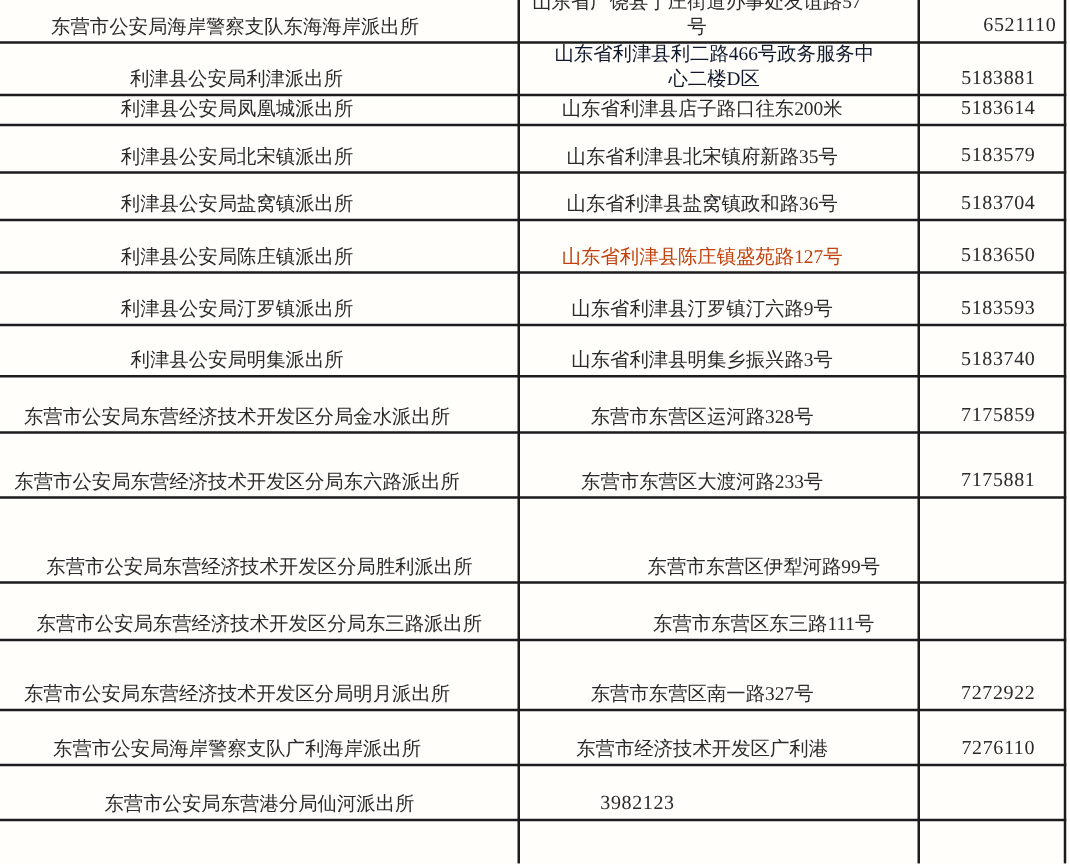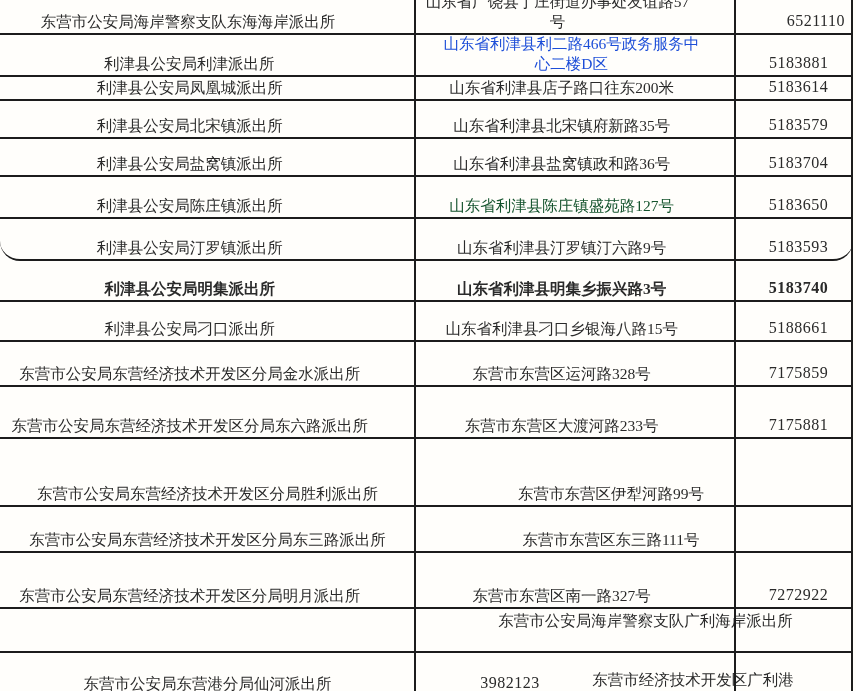--- a/index.html
+++ b/index.html
@@ -61,21 +61,21 @@
 <div id="screen" style="background: rgb(255, 254, 251);">
   <div id="table">
   <div class="row" style="height: 35px; border-bottom-color: rgb(28, 28, 28);">
     <div class="cell station" style="color: rgb(42, 42, 42);">东营市公安局海岸警察支队东海海岸派出所</div>
     <div class="cell address" style="color: rgb(42, 42, 42);">山东省广饶县丁庄街道办事处友谊路57号</div>
     <div class="cell phone" style="color: rgb(42, 42, 42); padding-left: 48px;">6521110</div>
   </div>
 
   <div class="row" style="height: 42px; border-bottom-color: rgb(28, 28, 28);">
     <div class="cell station" style="color: rgb(42, 42, 42);">利津县公安局利津派出所</div>
-    <div class="cell address" style="color: #1d4ed8; padding-left: 28px;">山东省利津县利二路466号政务服务中心二楼D区</div>
+    <div class="cell address" style="color: #0f172a; padding-left: 28px;">山东省利津县利二路466号政务服务中心二楼D区</div>
     <div class="cell phone" style="color: rgb(42, 42, 42);">5183881</div>
   </div>
 
   <div class="row" style="height: 24px; border-bottom-color: rgb(28, 28, 28);">
     <div class="cell station" style="color: rgb(42, 42, 42);">利津县公安局凤凰城派出所</div>
     <div class="cell address" style="color: rgb(42, 42, 42);">山东省利津县店子路口往东200米</div>
     <div class="cell phone" style="color: rgb(42, 42, 42);">5183614</div>
   </div>
 
   <div class="row" style="height: 38px; border-bottom-color: rgb(28, 28, 28);">
@@ -85,41 +85,36 @@
   </div>
 
   <div class="row" style="height: 38px; border-bottom-color: rgb(28, 28, 28);">
     <div class="cell station" style="color: rgb(42, 42, 42);">利津县公安局盐窝镇派出所</div>
     <div class="cell address" style="color: rgb(42, 42, 42);">山东省利津县盐窝镇政和路36号</div>
     <div class="cell phone" style="color: rgb(42, 42, 42);">5183704</div>
   </div>
 
   <div class="row" style="height: 42px; border-bottom-color: rgb(28, 28, 28);">
     <div class="cell station" style="color: rgb(42, 42, 42);">利津县公安局陈庄镇派出所</div>
-    <div class="cell address" style="color: #14532d; border-radius: 20px;">山东省利津县陈庄镇盛苑路127号</div>
+    <div class="cell address" style="color: #c2410c; border-radius: 20px;">山东省利津县陈庄镇盛苑路127号</div>
     <div class="cell phone" style="color: rgb(42, 42, 42);">5183650</div>
   </div>
 
-  <div class="row" style="height: 42px; border-bottom-color: rgb(28, 28, 28); border-radius: 20px;">
+  <div class="row" style="height: 42px; border-bottom-color: rgb(28, 28, 28);">
     <div class="cell station" style="color: rgb(42, 42, 42);">利津县公安局汀罗镇派出所</div>
     <div class="cell address" style="color: rgb(42, 42, 42);">山东省利津县汀罗镇汀六路9号</div>
     <div class="cell phone" style="color: rgb(42, 42, 42);">5183593</div>
   </div>
 
-  <div class="row" style="height: 41px; border-bottom-color: rgb(28, 28, 28); font-weight: bold;">
+  <div class="row" style="height: 41px; border-bottom-color: rgb(28, 28, 28);">
     <div class="cell station" style="color: rgb(42, 42, 42);">利津县公安局明集派出所</div>
     <div class="cell address" style="color: rgb(42, 42, 42);">山东省利津县明集乡振兴路3号</div>
     <div class="cell phone" style="color: rgb(42, 42, 42);">5183740</div>
   </div>
 
-  <div class="row" style="height: 40px; border-bottom-color: rgb(28, 28, 28);">
-    <div class="cell station" style="color: rgb(42, 42, 42);">利津县公安局刁口派出所</div>
-    <div class="cell address" style="color: rgb(42, 42, 42);">山东省利津县刁口乡银海八路15号</div>
-    <div class="cell phone" style="color: rgb(42, 42, 42);">5188661</div>
-  </div>
 
   <div class="row" style="height: 45px; border-bottom-color: rgb(28, 28, 28);">
     <div class="cell station" style="color: rgb(42, 42, 42);">东营市公安局东营经济技术开发区分局金水派出所</div>
     <div class="cell address" style="color: rgb(42, 42, 42);">东营市东营区运河路328号</div>
     <div class="cell phone" style="color: rgb(42, 42, 42);">7175859</div>
   </div>
 
   <div class="row" style="height: 52px; border-bottom-color: rgb(28, 28, 28);">
     <div class="cell station" style="color: rgb(42, 42, 42);">东营市公安局东营经济技术开发区分局东六路派出所</div>
     <div class="cell address" style="color: rgb(42, 42, 42);">东营市东营区大渡河路233号</div>
@@ -135,21 +130,21 @@
     <div class="cell station" style="color: rgb(42, 42, 42);">东营市公安局东营经济技术开发区分局东三路派出所</div>
     <div class="cell address" style="color: rgb(42, 42, 42);">东营市东营区东三路111号</div>
   </div>
 
   <div class="row" style="height: 56px; border-bottom-color: rgb(28, 28, 28);">
     <div class="cell station" style="color: rgb(42, 42, 42);">东营市公安局东营经济技术开发区分局明月派出所</div>
     <div class="cell address" style="color: rgb(42, 42, 42);">东营市东营区南一路327号</div>
     <div class="cell phone" style="color: rgb(42, 42, 42);">7272922</div>
   </div>
 
-  <div class="row" style="height: 44px; border-bottom-color: rgb(28, 28, 28); flex-direction: column;">
+  <div class="row" style="height: 44px; border-bottom-color: rgb(28, 28, 28);">
     <div class="cell station" style="color: rgb(42, 42, 42);">东营市公安局海岸警察支队广利海岸派出所</div>
     <div class="cell address" style="color: rgb(42, 42, 42);">东营市经济技术开发区广利港</div>
     <div class="cell phone" style="color: rgb(42, 42, 42);">7276110</div>
   </div>
 
   <div class="row" style="height: 44px; border-bottom-color: rgb(28, 28, 28);">
     <div class="cell station" style="color: rgb(42, 42, 42);">东营市公安局东营港分局仙河派出所</div>
     <div class="cell phone" style="color: rgb(42, 42, 42);">3982123</div>
   </div>
 </div>

